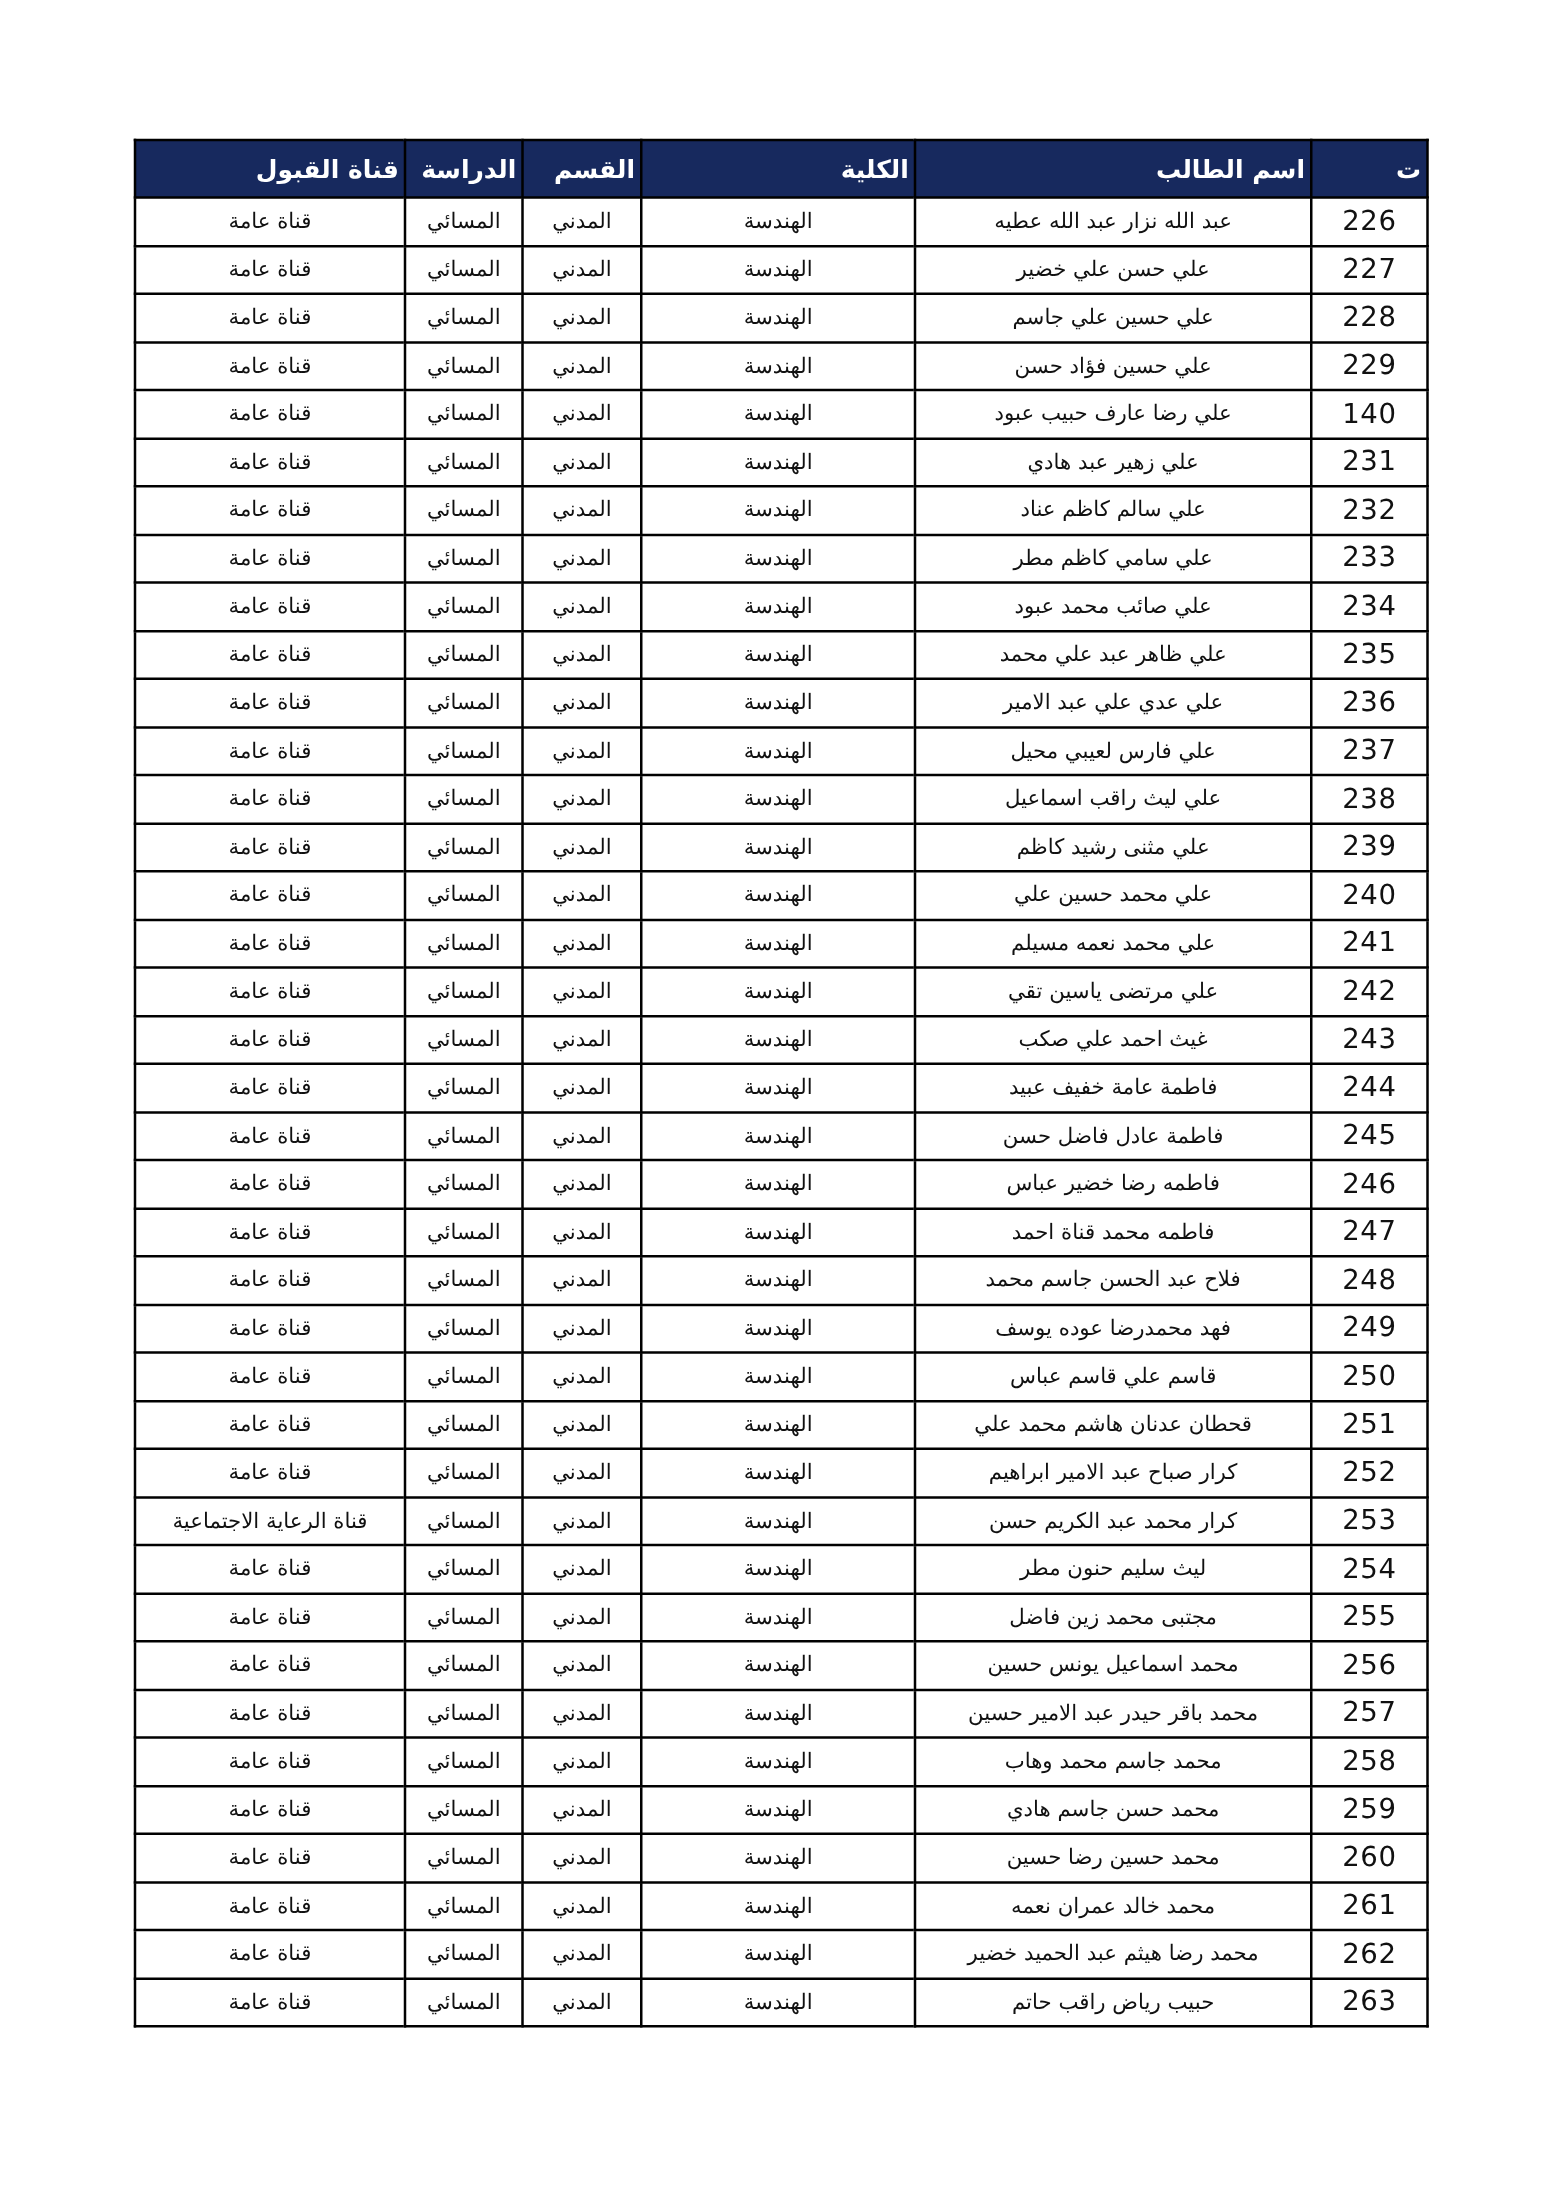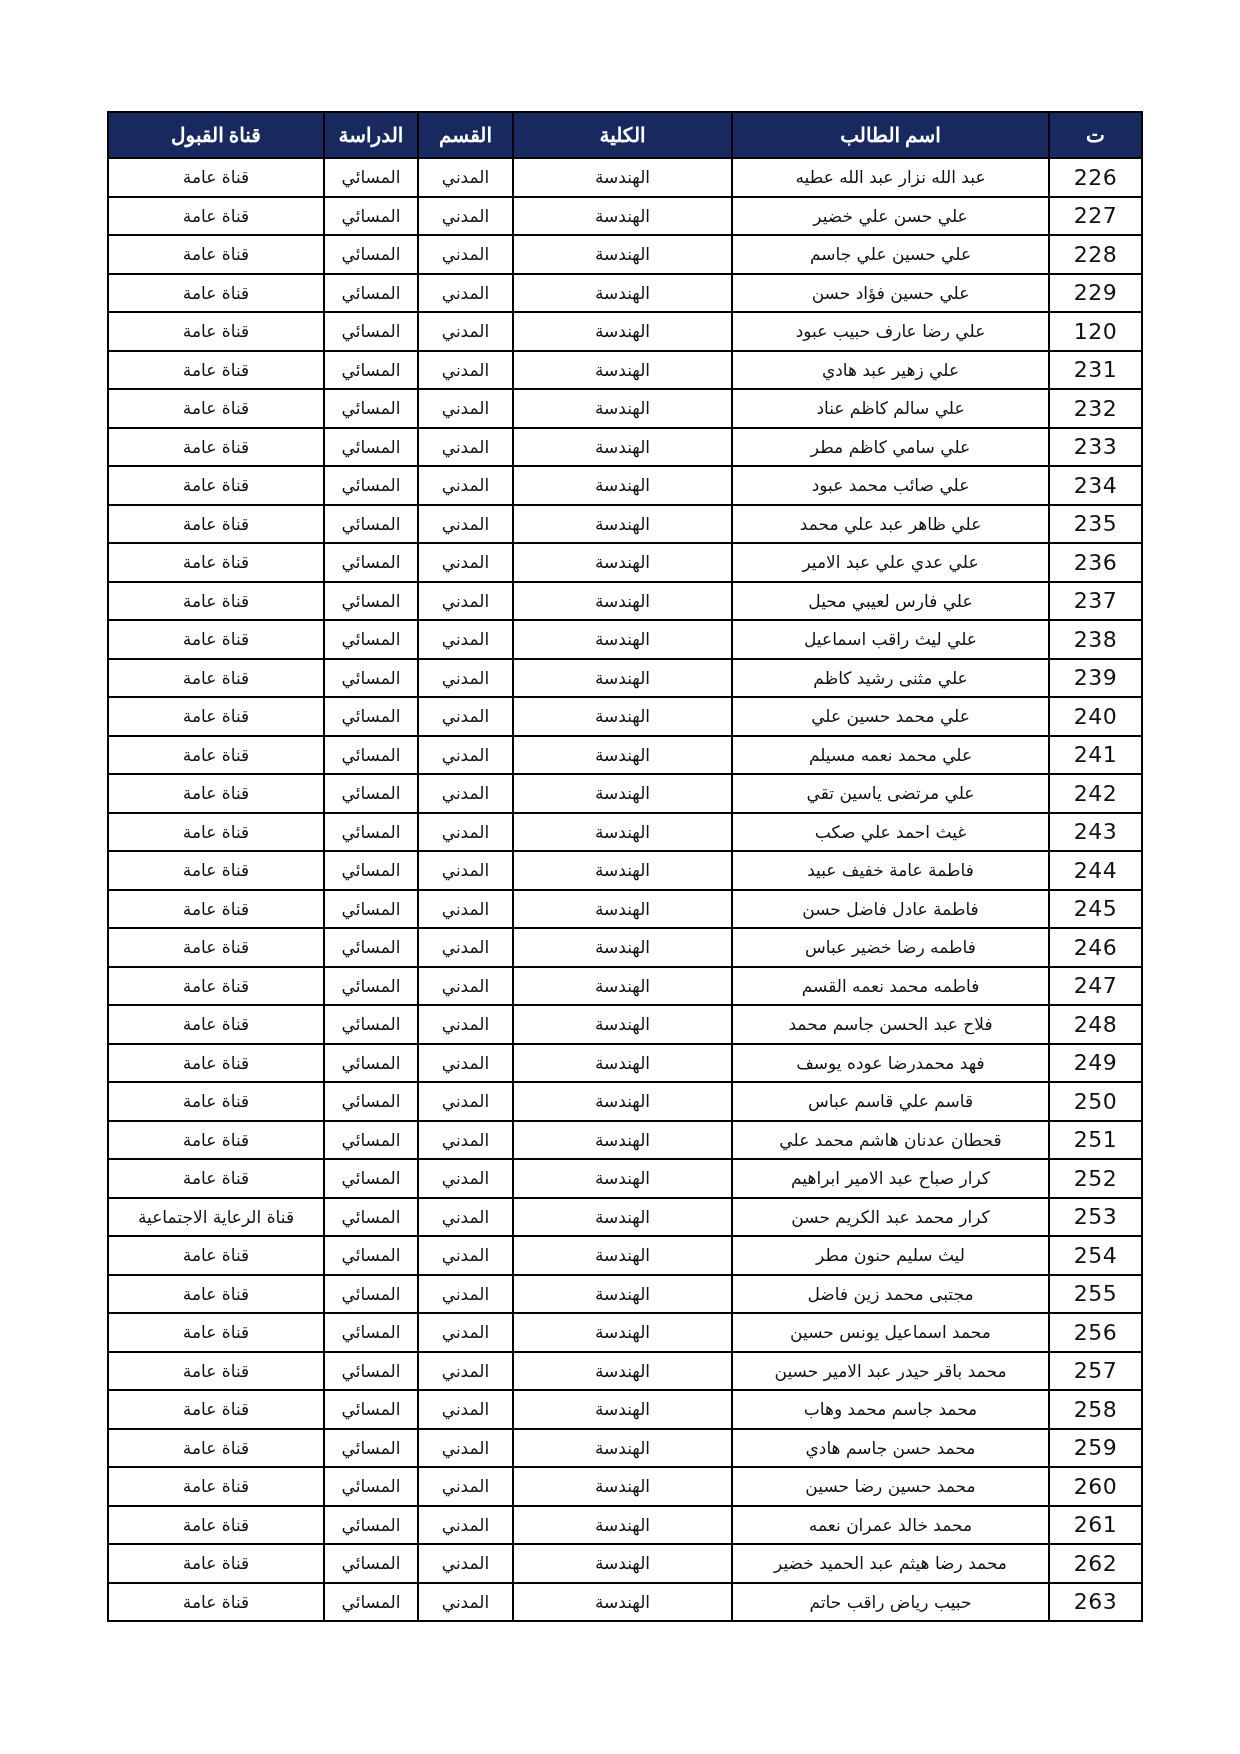--- a/index.html
+++ b/index.html
@@ -27,22 +27,21 @@
     table-layout:fixed;
   }
   table.students th{
     background:var(--header-bg);
     color:var(--header-text);
     font-size:20px;
     font-weight:bold;
     height:44px;
     border:2px solid var(--border);
     padding:0 4px;
-    text-align:center;
-    font-family:Liberation Serif, serif;
+    text-align:right;
   }
   table.students td{
     border:2px solid var(--border);
     height:36.5px;
     padding:0 6px;
     text-align:center;
     font-size:17px;
     color:var(--text);
     white-space:nowrap;
     overflow:hidden;
@@ -109,21 +108,21 @@
         </tr>
         <tr>
           <td class="num">229</td>
           <td>علي حسين فؤاد حسن</td>
           <td>الهندسة</td>
           <td>المدني</td>
           <td>المسائي</td>
           <td>قناة عامة</td>
         </tr>
         <tr>
-          <td class="num">120</td>
+          <td class="num">140</td>
           <td>علي رضا عارف حبيب عبود</td>
           <td>الهندسة</td>
           <td>المدني</td>
           <td>المسائي</td>
           <td>قناة عامة</td>
         </tr>
         <tr>
           <td class="num">231</td>
           <td>علي زهير عبد هادي</td>
           <td>الهندسة</td>
@@ -246,21 +245,21 @@
         <tr>
           <td class="num">246</td>
           <td>فاطمه رضا خضير عباس</td>
           <td>الهندسة</td>
           <td>المدني</td>
           <td>المسائي</td>
           <td>قناة عامة</td>
         </tr>
         <tr>
           <td class="num">247</td>
-          <td>فاطمه محمد نعمه القسم</td>
+          <td>فاطمه محمد قناة احمد</td>
           <td>الهندسة</td>
           <td>المدني</td>
           <td>المسائي</td>
           <td>قناة عامة</td>
         </tr>
         <tr>
           <td class="num">248</td>
           <td>فلاح عبد الحسن جاسم محمد</td>
           <td>الهندسة</td>
           <td>المدني</td>

